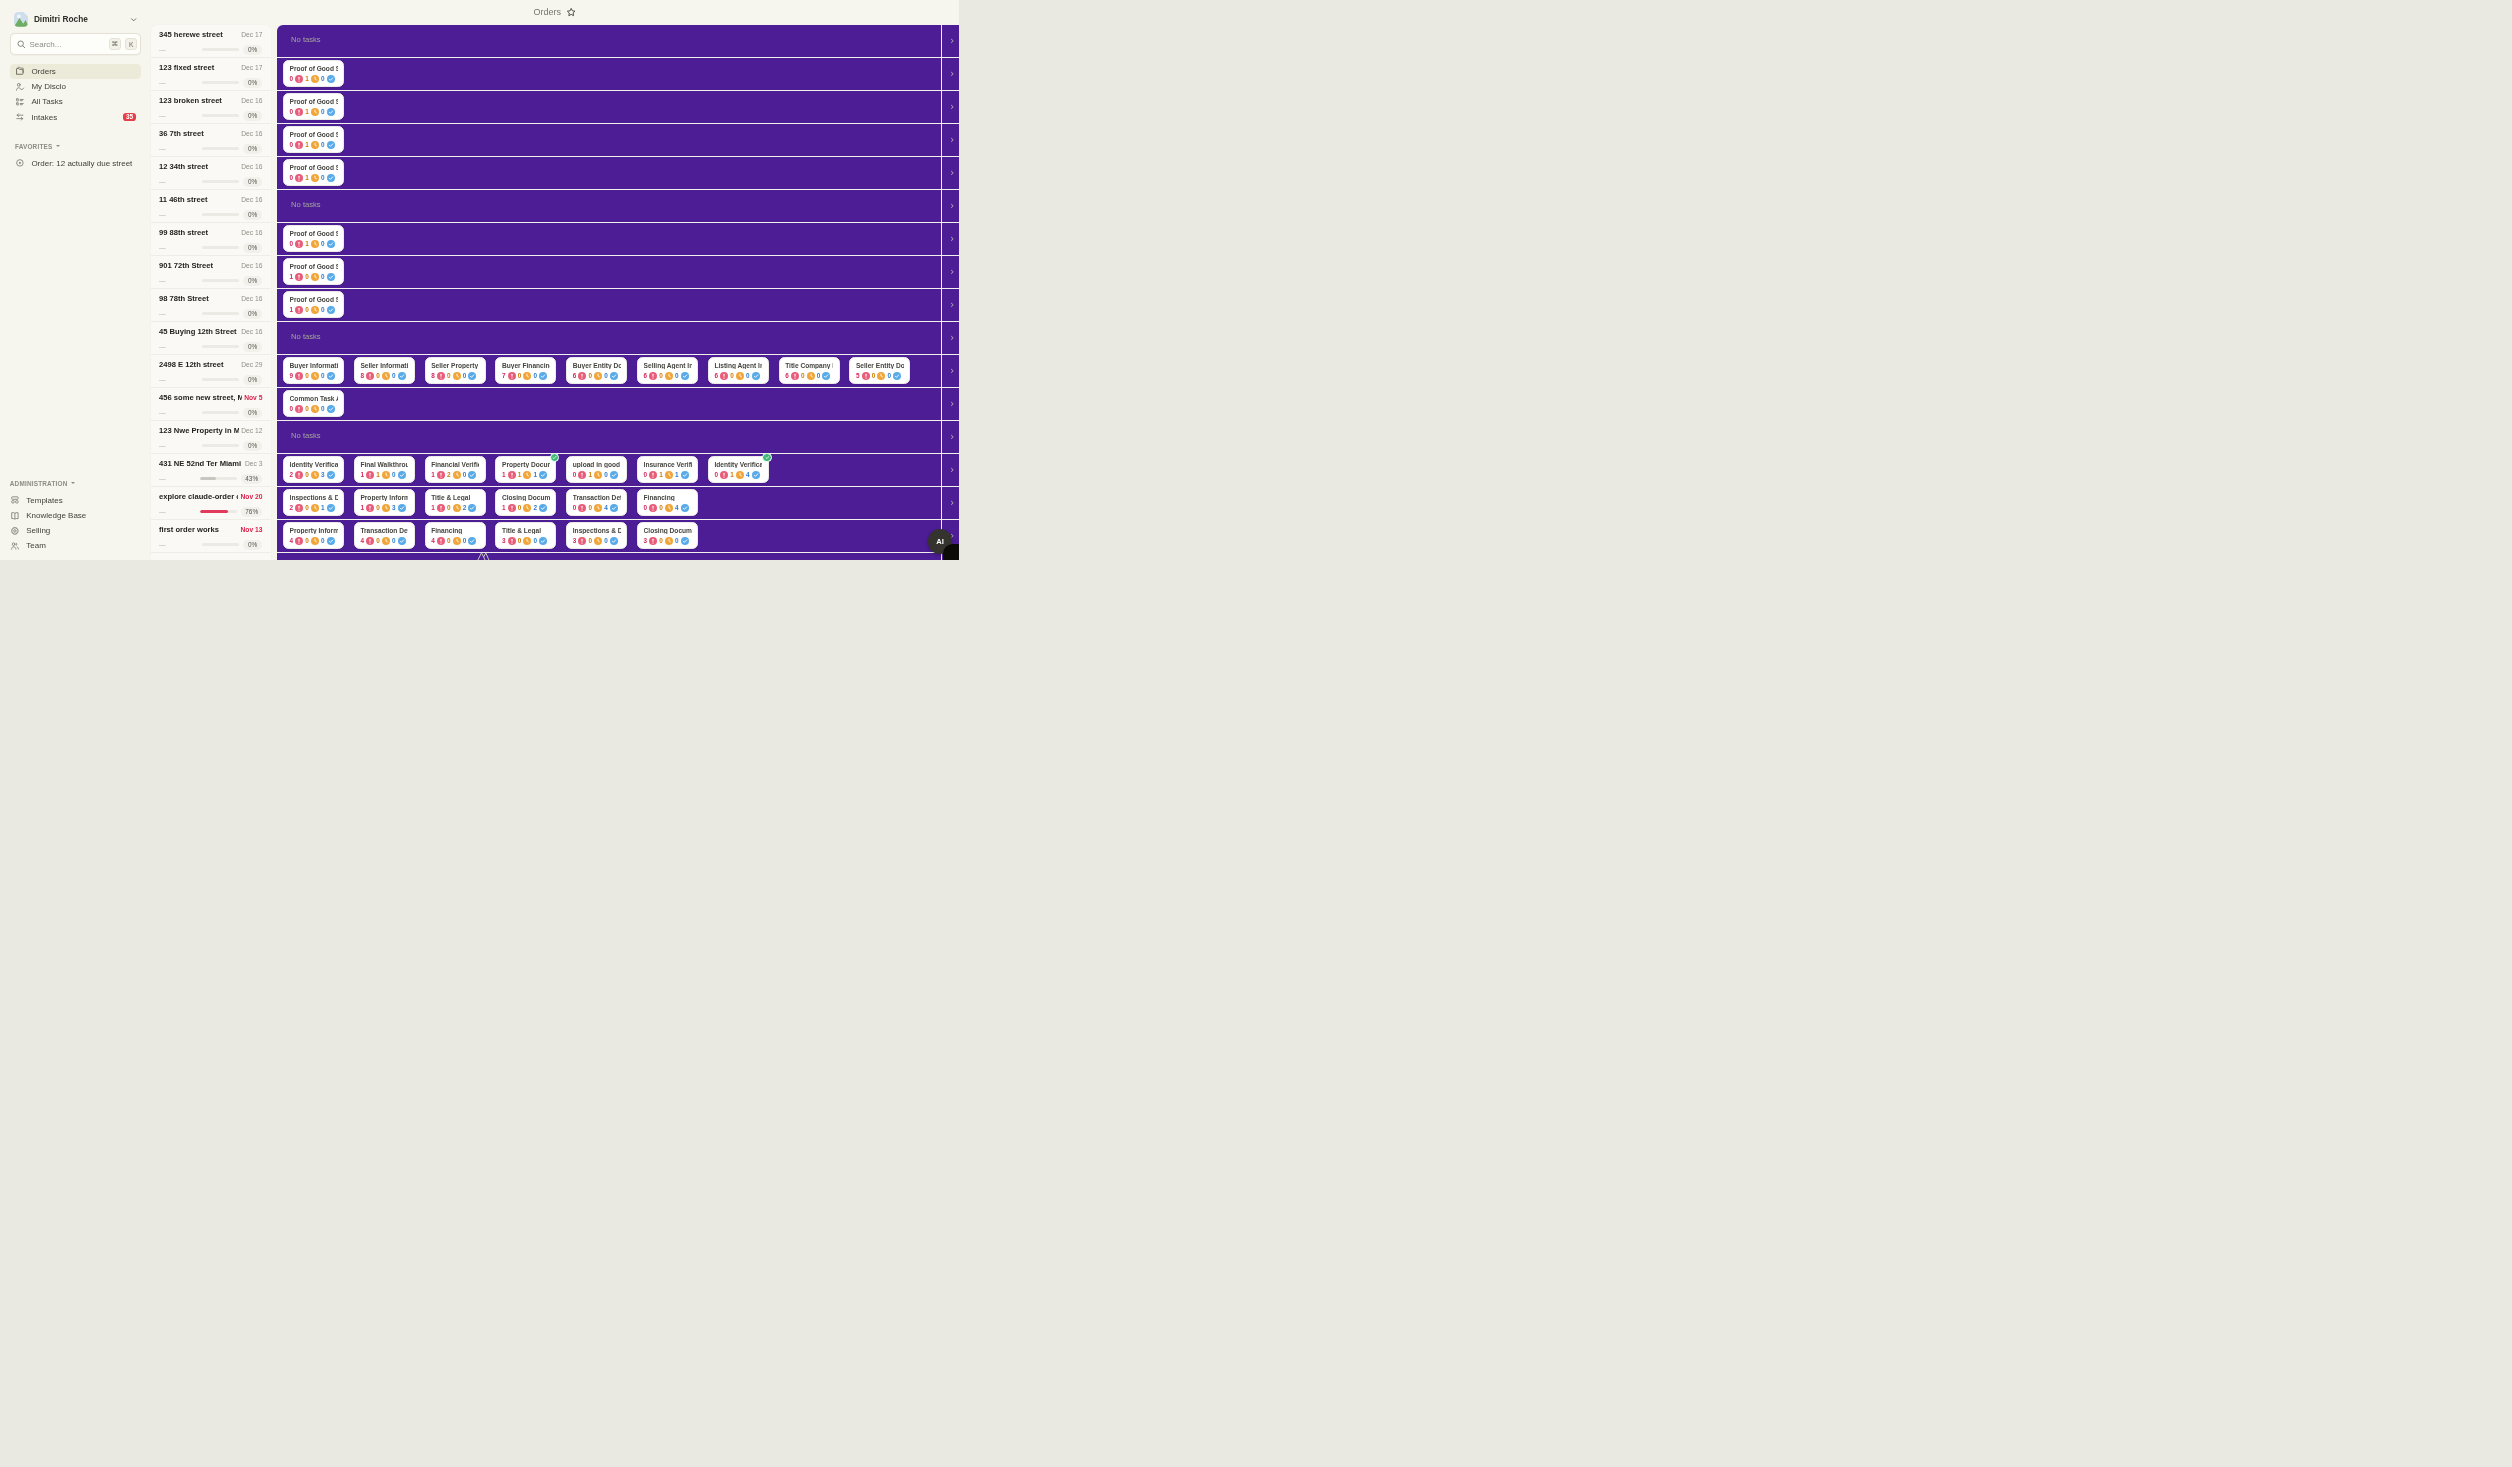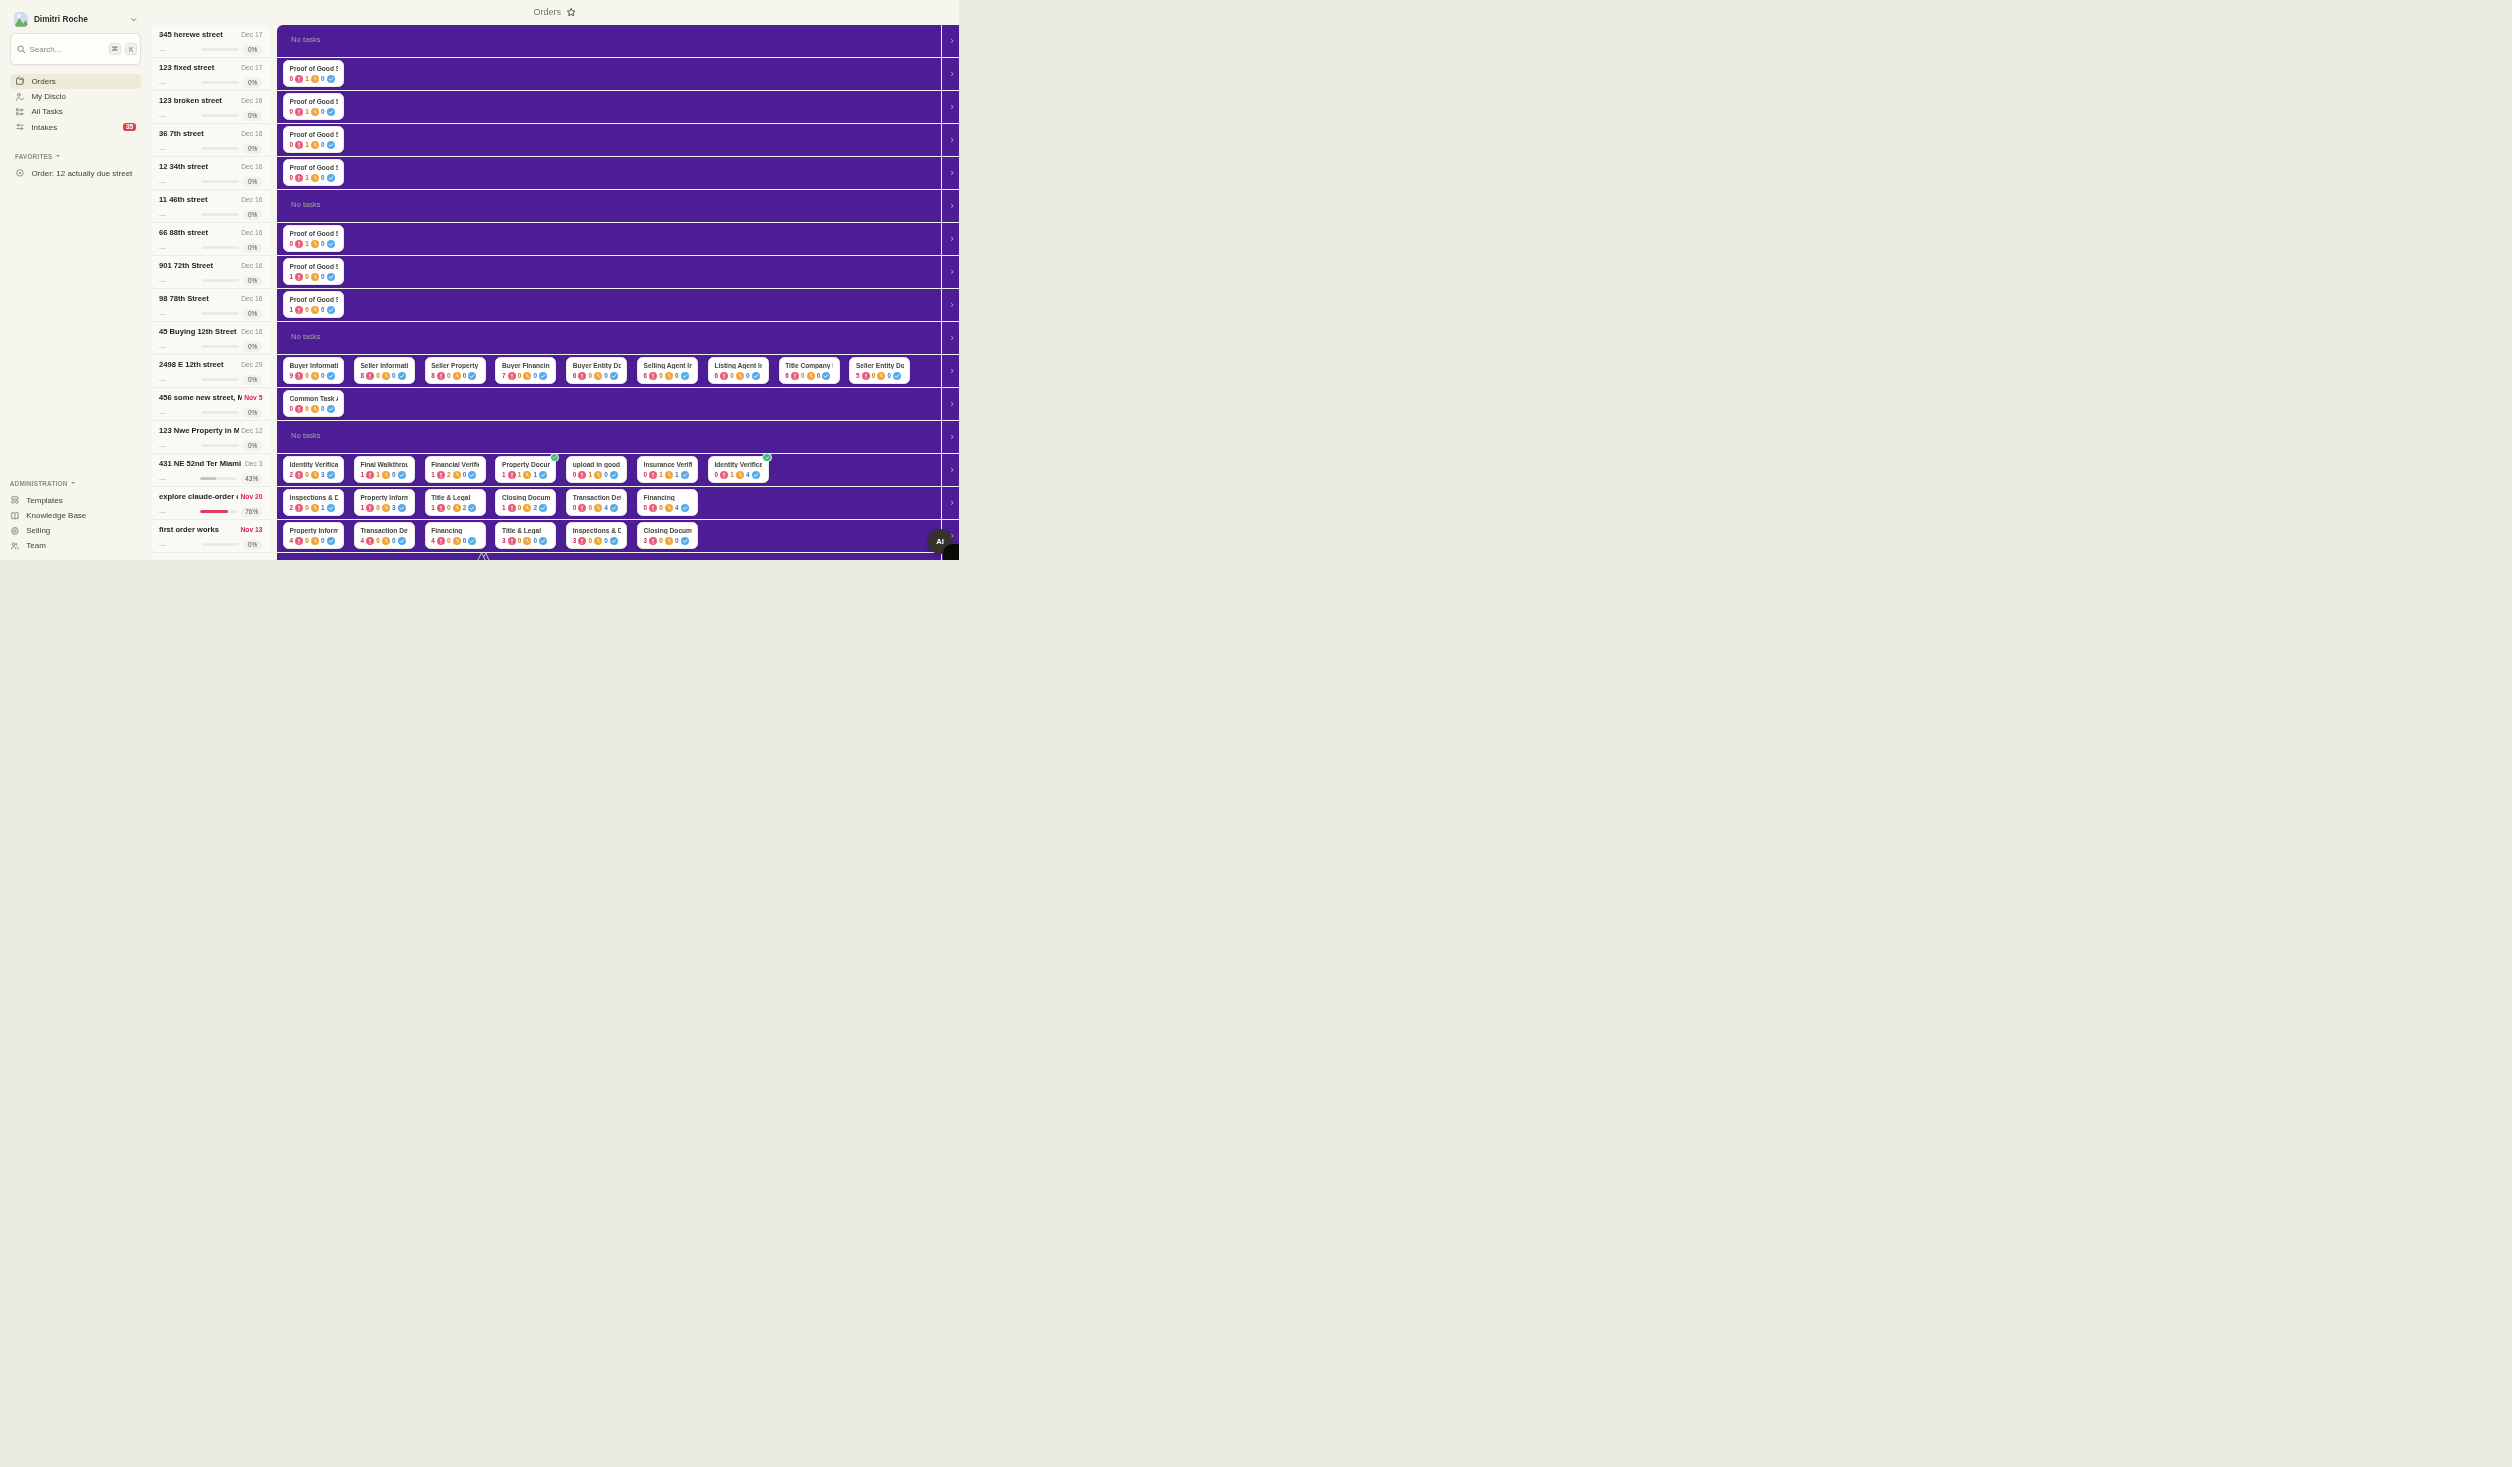--- a/index.html
+++ b/index.html
@@ -14,21 +14,21 @@
   .topbar-title { font-size:9px; color:#76756d; }
   .star-btn { width:10.4px; height:10.4px; cursor:pointer; display:flex; }
 
   
   .sidebar { position:absolute; left:0; top:0; bottom:0; width:151px; padding:10px; }
   .user-row { display:flex; align-items:center; gap:5.5px; padding:2.4px 3.7px; height:18.4px; }
   .avatar { width:14.7px; height:14.7px; border-radius:4.3px; overflow:hidden; flex:0 0 auto; }
   .user-name { font-size:8.3px; font-weight:600; color:#2f2e2a; flex:1; }
   .user-chev { color:#6d6c64; display:flex; }
 
-  .search-box { margin:4.9px 0 8.6px; height:32px; background:#fdfdfa; border:0.6px solid #e4e1d6;
+  .search-box { margin:4.9px 0 8.6px; height:22px; background:#fdfdfa; border:0.6px solid #e4e1d6;
                 border-radius:4.9px; display:flex; align-items:center; padding:0 3.1px 0 5.5px; gap:4.3px;
                 box-shadow:0 0.6px 1.2px rgba(0,0,0,.03); }
   .search-box input { border:none; outline:none; background:transparent; flex:1; min-width:0;
                       font-size:8px; color:#43423c; font-family:inherit; }
   .search-box input::placeholder { color:#8e8d83; }
   .keycap { background:#f3f1e8; border:0.6px solid #e4e1d6; border-radius:3.1px; min-width:11.6px;
             height:11.6px; display:flex; align-items:center; justify-content:center;
             font-size:6.7px; color:#6d6c63; padding:0 1.8px; }
 
   .nav-item { display:flex; align-items:center; gap:6.7px; height:14.7px; padding:0 4.9px;
@@ -315,21 +315,21 @@
           <div class="o-l2">
             <span class="o-dash">—</span>
             <div class="o-bar">
               <div class="o-fill" style="width: 0%; background: rgb(199, 198, 193);"></div>
             </div>
             <span class="o-pill">0%</span>
           </div>
         </div>
         <div class="order-row">
           <div class="o-l1">
-            <span class="o-title">66 88th street</span>
+            <span class="o-title">99 88th street</span>
             <span class="o-date">Dec 16</span>
           </div>
           <div class="o-l2">
             <span class="o-dash">—</span>
             <div class="o-bar">
               <div class="o-fill" style="width: 0%; background: rgb(199, 198, 193);"></div>
             </div>
             <span class="o-pill">0%</span>
           </div>
         </div>

